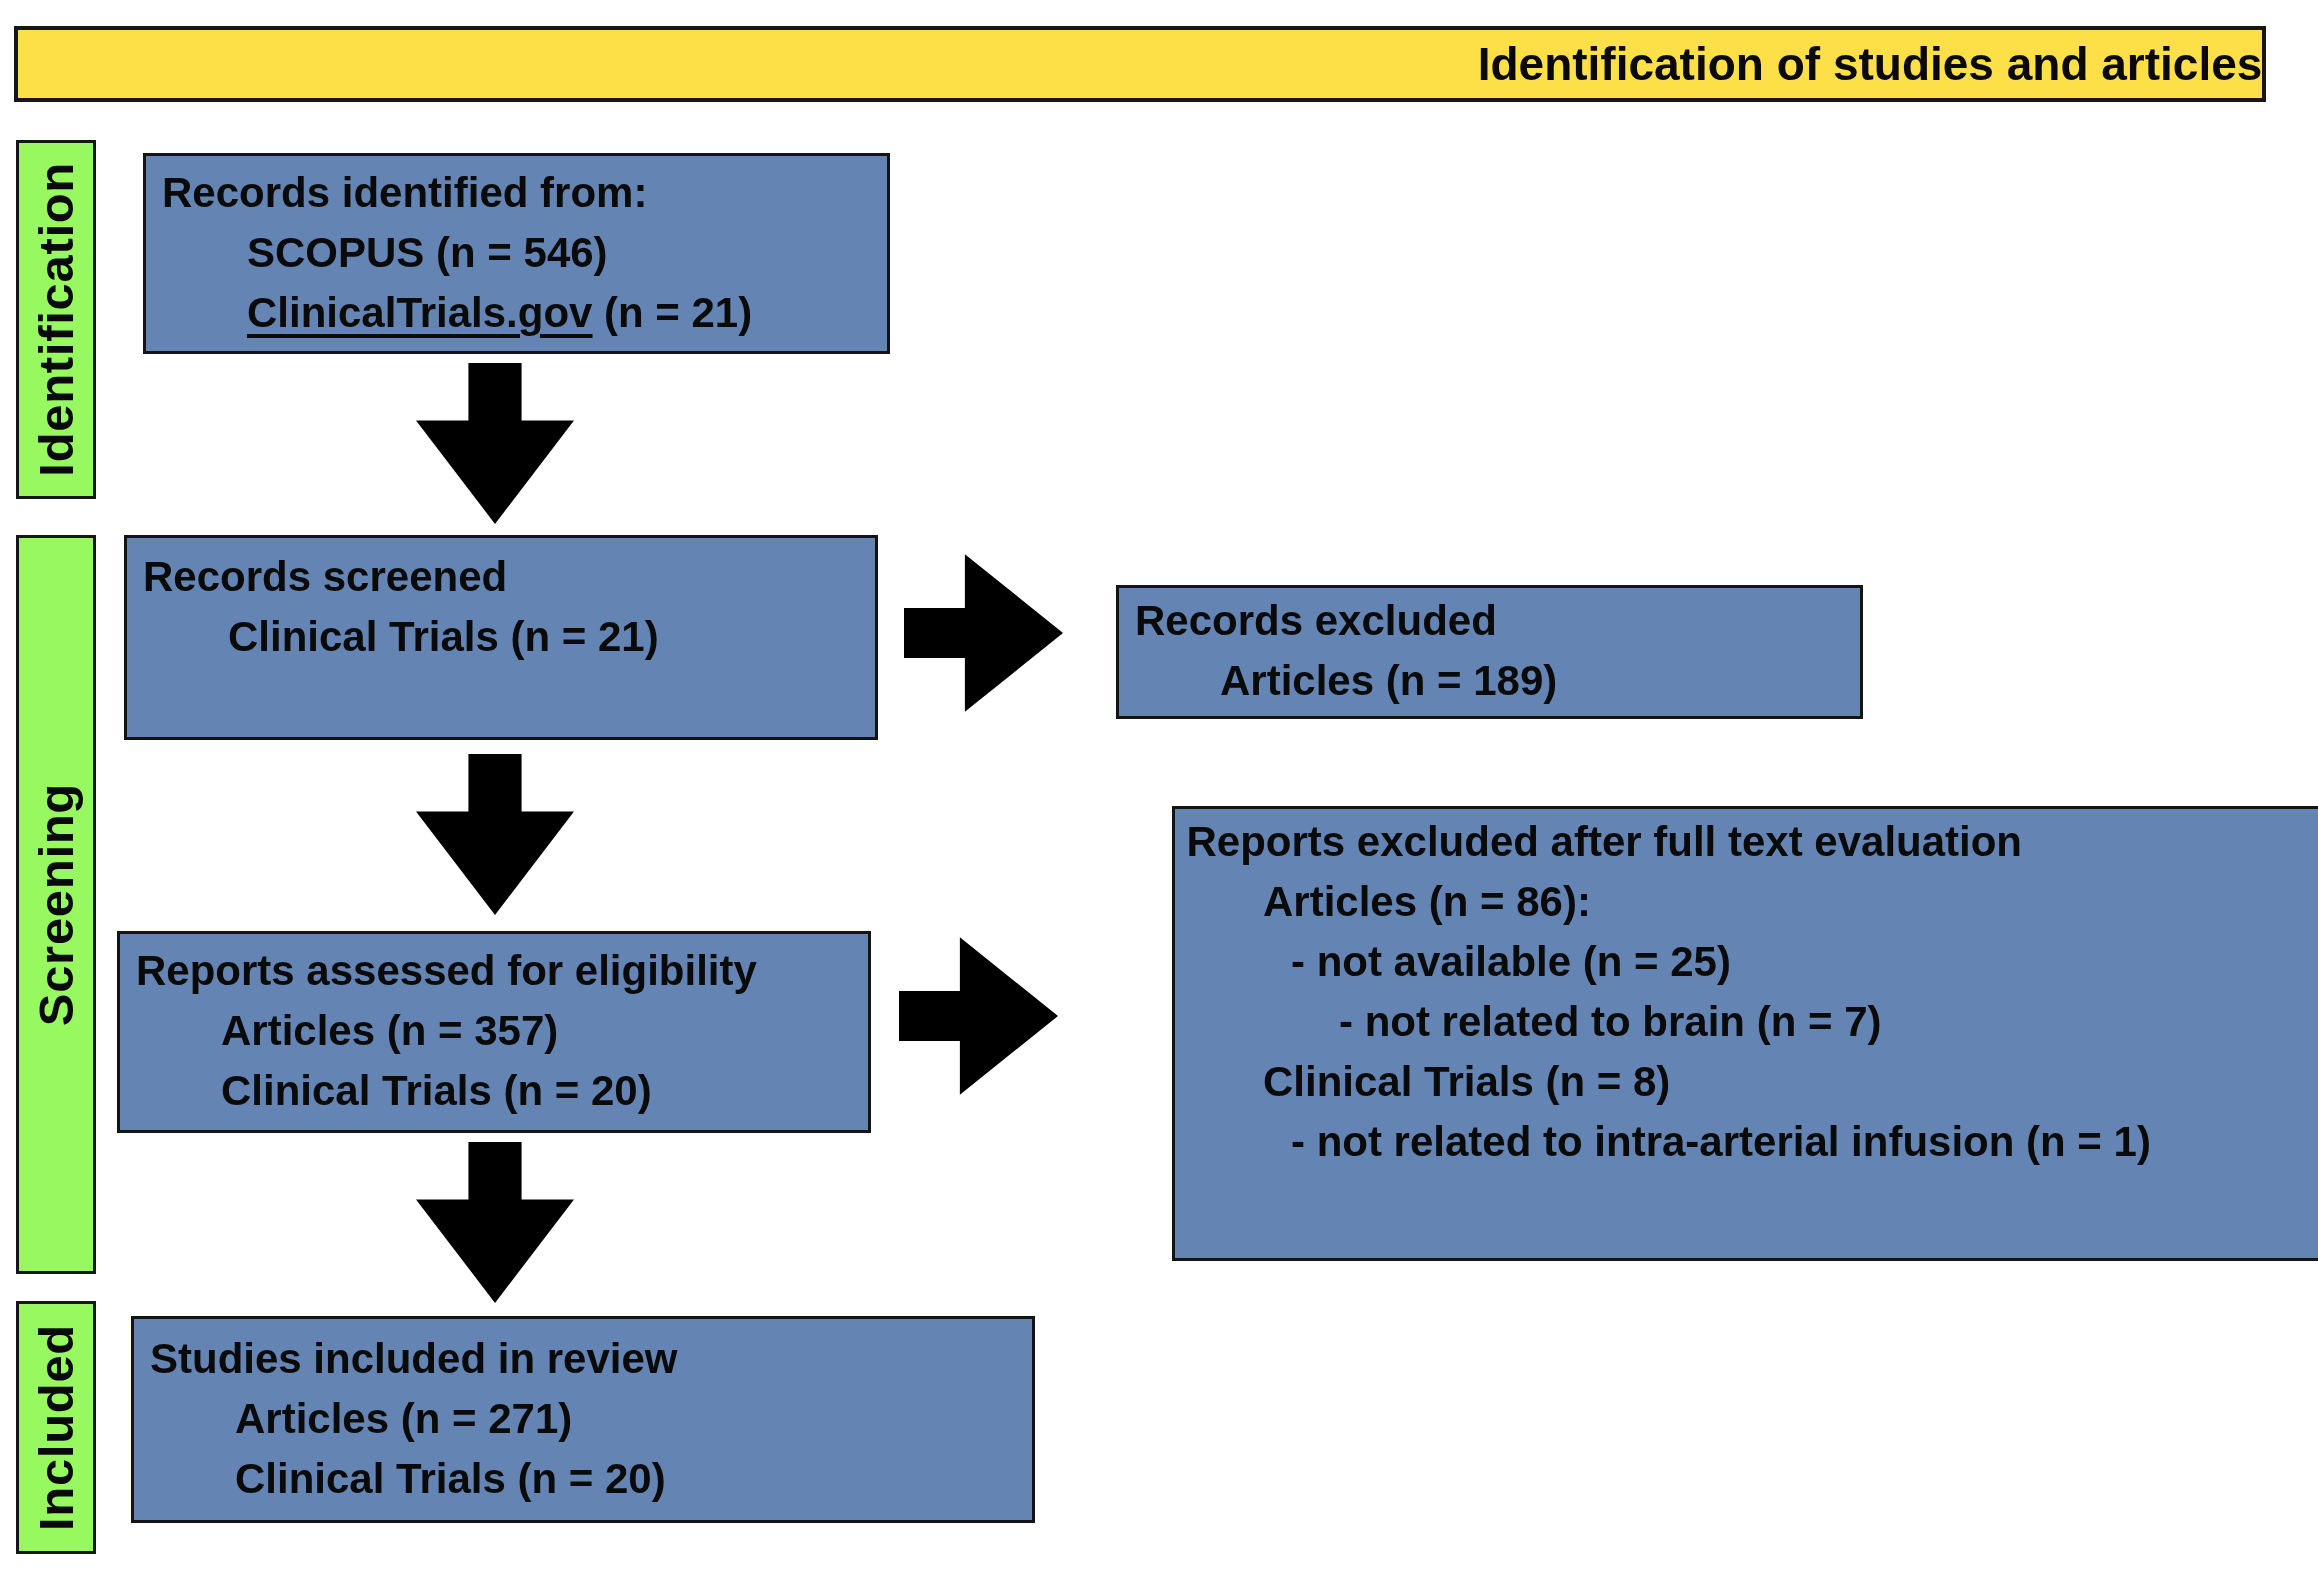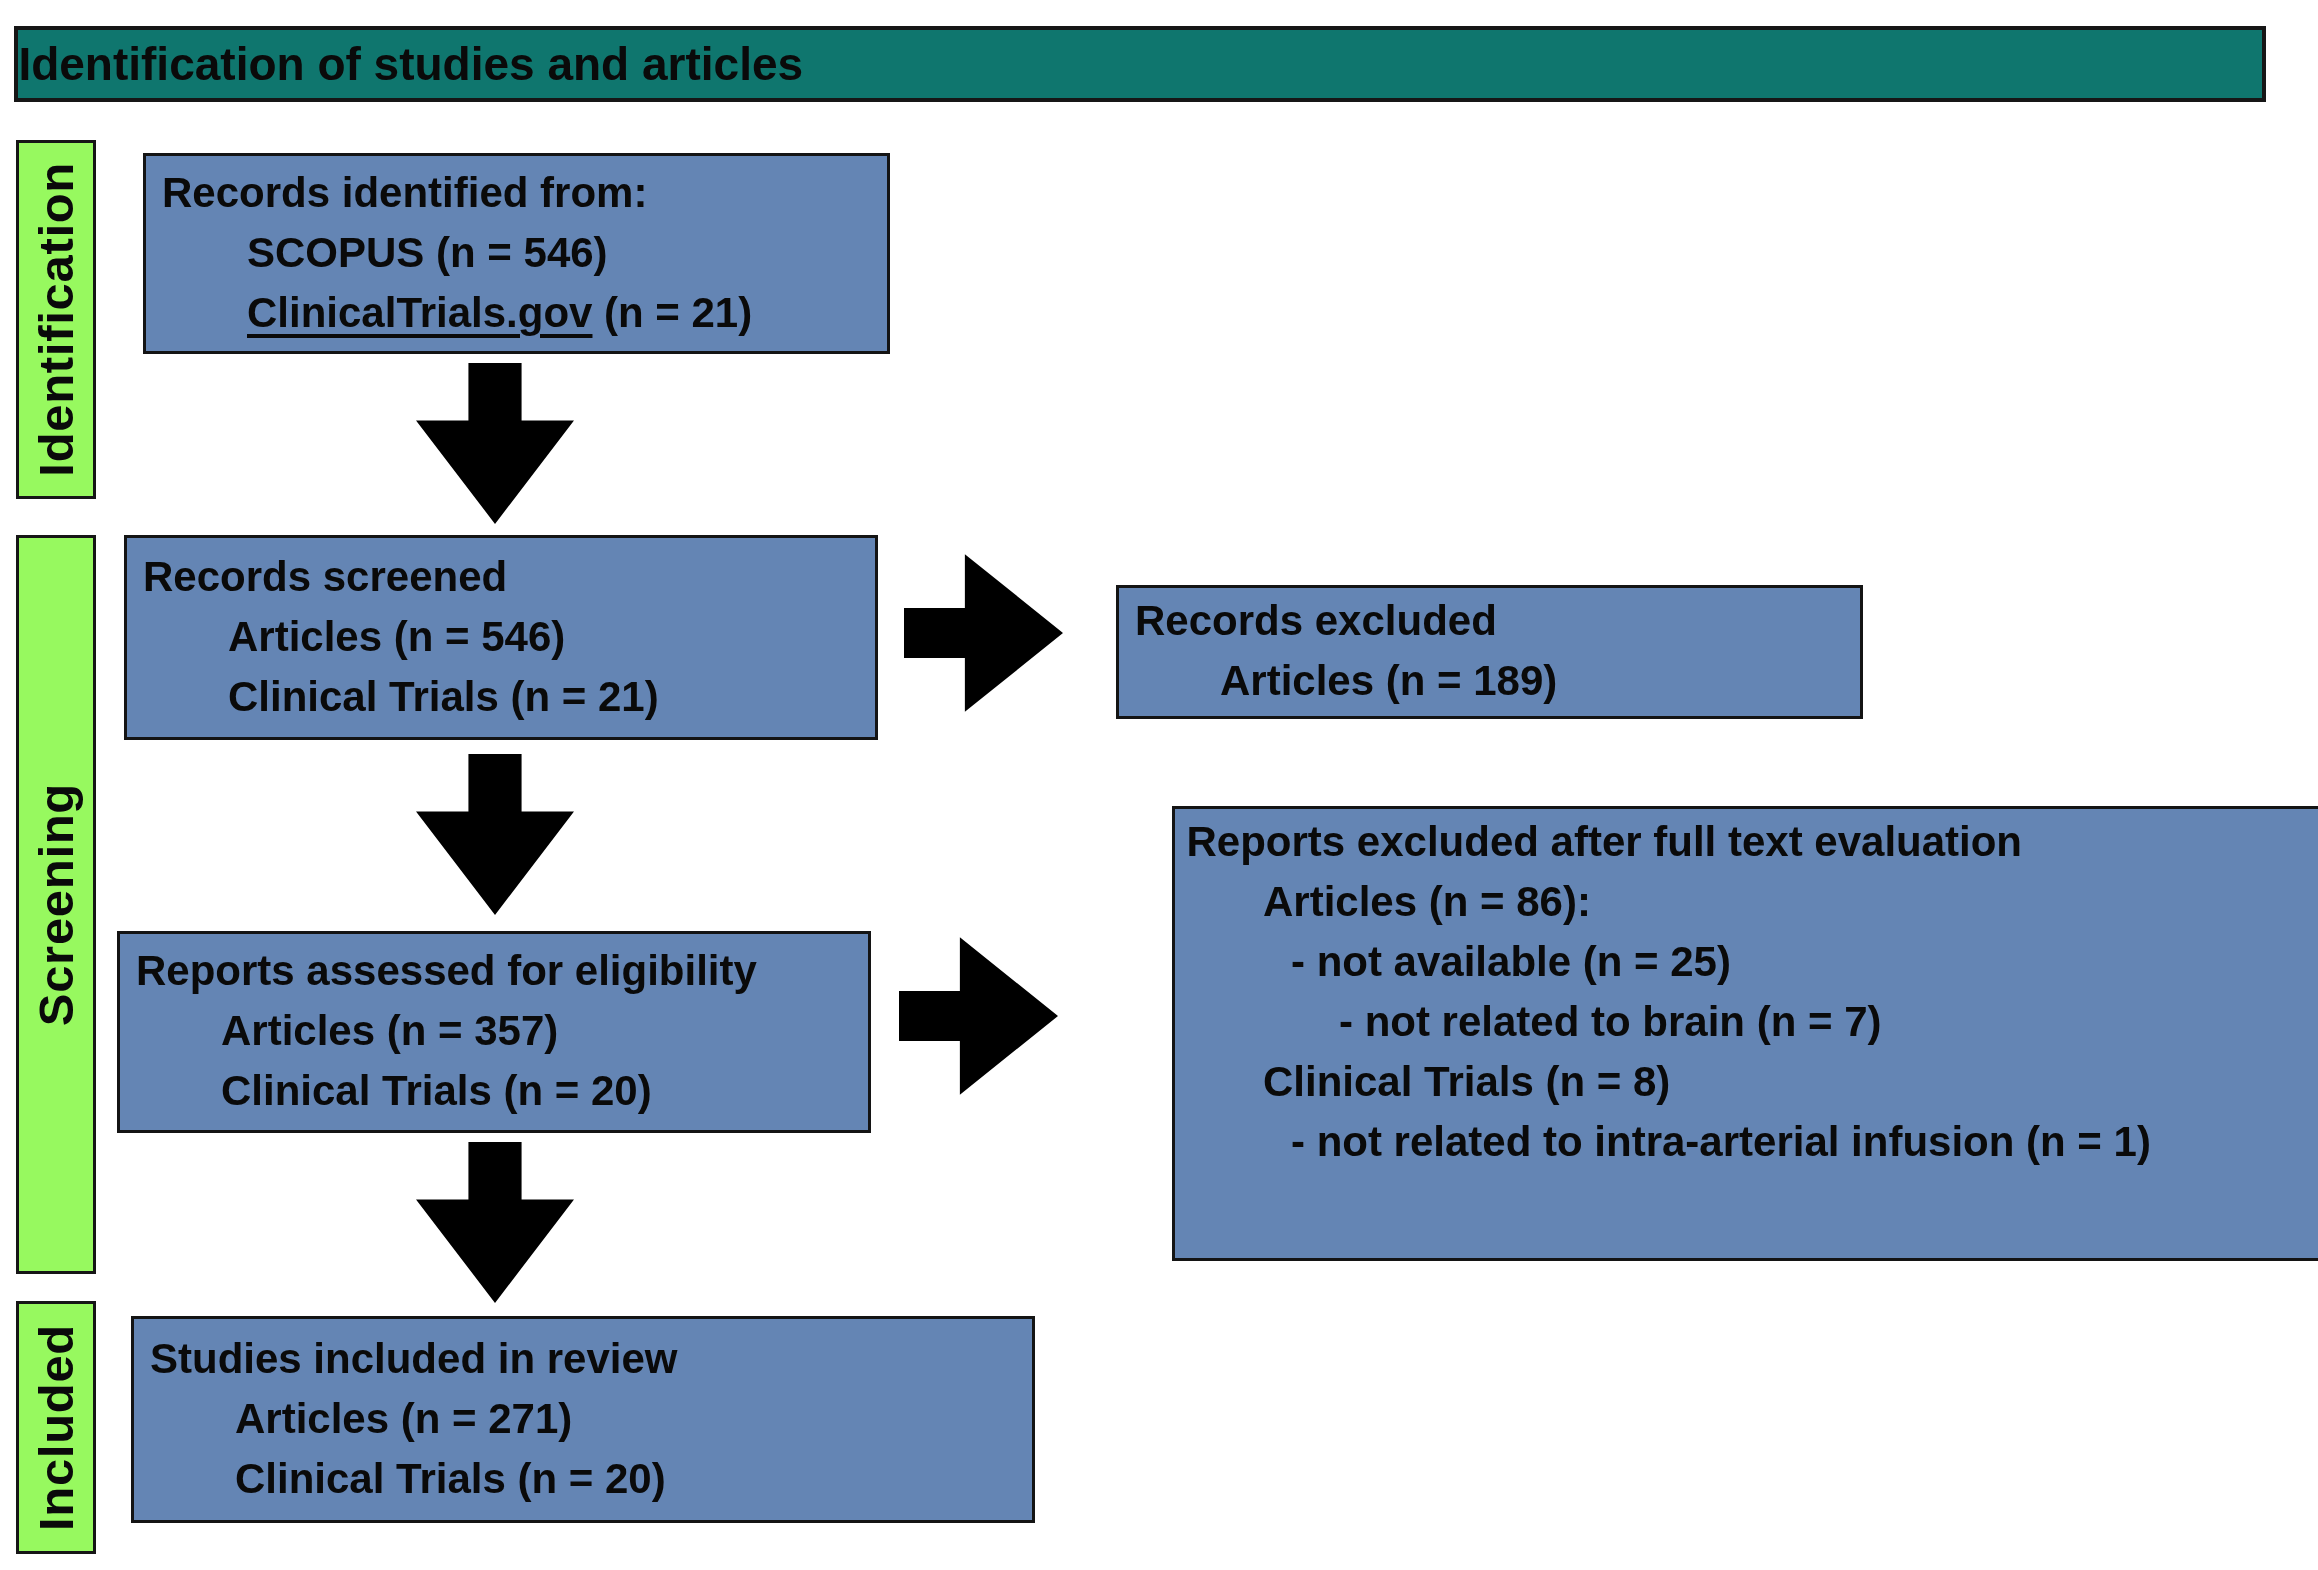--- a/index.html
+++ b/index.html
@@ -5,22 +5,22 @@
   html,body{margin:0;padding:0;background:#ffffff;}
   body{
     width:2319px;height:1571px;position:relative;
     font-family:"Liberation Sans",sans-serif;font-weight:bold;color:#0a0a0a;
   }
   .canvas{position:absolute;inset:0;}
 
   
   .banner{
     position:absolute;left:14.4px;top:26px;width:2252px;height:76px;
-    box-sizing:border-box;border:4.3px solid #161616;background:#0f766e;
-    display:flex;align-items:center;justify-content:flex-start;
+    box-sizing:border-box;border:4.3px solid #161616;background:#fde047;
+    display:flex;align-items:center;justify-content:flex-end;
     font-size:46px;
   }
 
   
   .stage{
     position:absolute;left:16px;width:80px;box-sizing:border-box;
     border:3.6px solid #161616;background:#97F95F;
     display:flex;align-items:center;justify-content:center;
   }
   .stage-identification{top:140px;height:359px;}
@@ -87,21 +87,20 @@
   </div>
 
   <div class="bluebox box-identified">
     <div class="line ind0">Records identified from:</div>
     <div class="line ind1">SCOPUS (n = 546)</div>
     <div class="line ind1"><span class="underline">ClinicalTrials.gov</span><span class="rest">(n = 21)</span></div>
   </div>
 
   <div class="bluebox box-screened">
     <div class="line ind0">Records screened</div>
-    <div class="line ind1">Articles (n = 546)</div>
     <div class="line ind1">Clinical Trials (n = 21)</div>
   </div>
 
   <div class="bluebox box-records-excluded">
     <div class="line ind0">Records excluded</div>
     <div class="line ind1">Articles (n = 189)</div>
   </div>
 
   <div class="bluebox box-assessed">
     <div class="line ind0">Reports assessed for eligibility</div>

